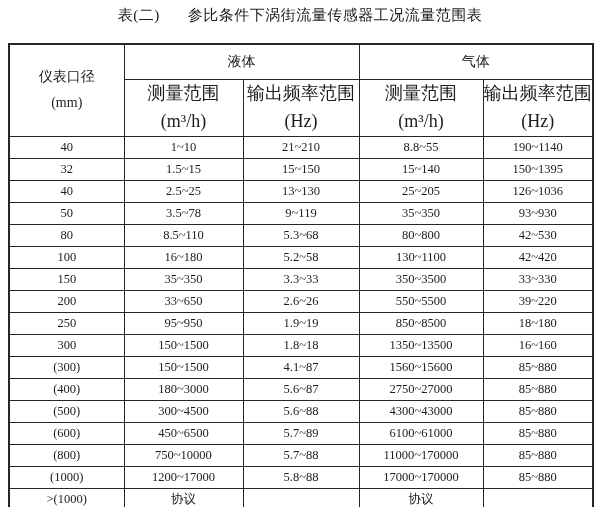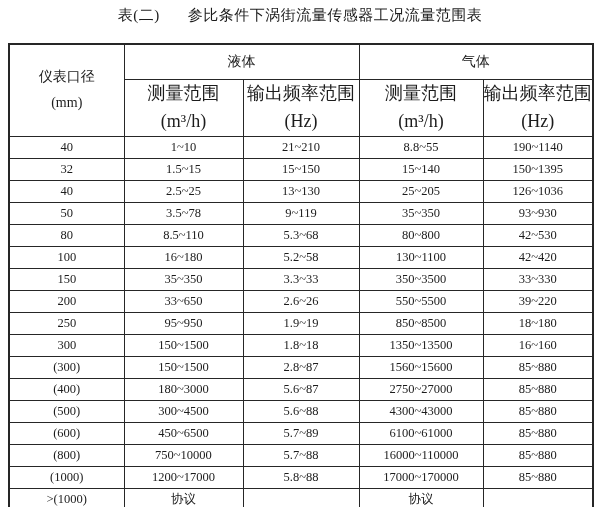--- a/index.html
+++ b/index.html
@@ -178,21 +178,21 @@
       <tr>
         <td>300</td>
         <td>150~1500</td>
         <td>1.8~18</td>
         <td>1350~13500</td>
         <td>16~160</td>
       </tr>
       <tr>
         <td>(300)</td>
         <td>150~1500</td>
-        <td>2.8~87</td>
+        <td>4.1~87</td>
         <td>1560~15600</td>
         <td>85~880</td>
       </tr>
       <tr>
         <td>(400)</td>
         <td>180~3000</td>
         <td>5.6~87</td>
         <td>2750~27000</td>
         <td>85~880</td>
       </tr>
@@ -207,21 +207,21 @@
         <td>(600)</td>
         <td>450~6500</td>
         <td>5.7~89</td>
         <td>6100~61000</td>
         <td>85~880</td>
       </tr>
       <tr>
         <td>(800)</td>
         <td>750~10000</td>
         <td>5.7~88</td>
-        <td>16000~110000</td>
+        <td>11000~170000</td>
         <td>85~880</td>
       </tr>
       <tr>
         <td>(1000)</td>
         <td>1200~17000</td>
         <td>5.8~88</td>
         <td>17000~170000</td>
         <td>85~880</td>
       </tr>
       <tr>

